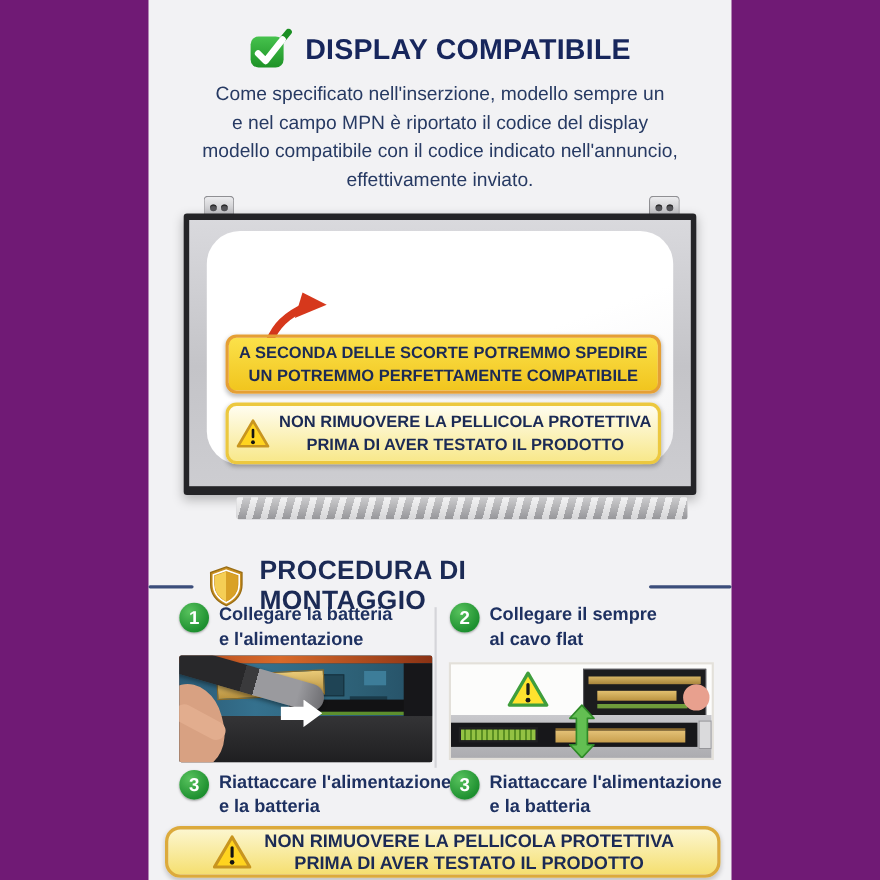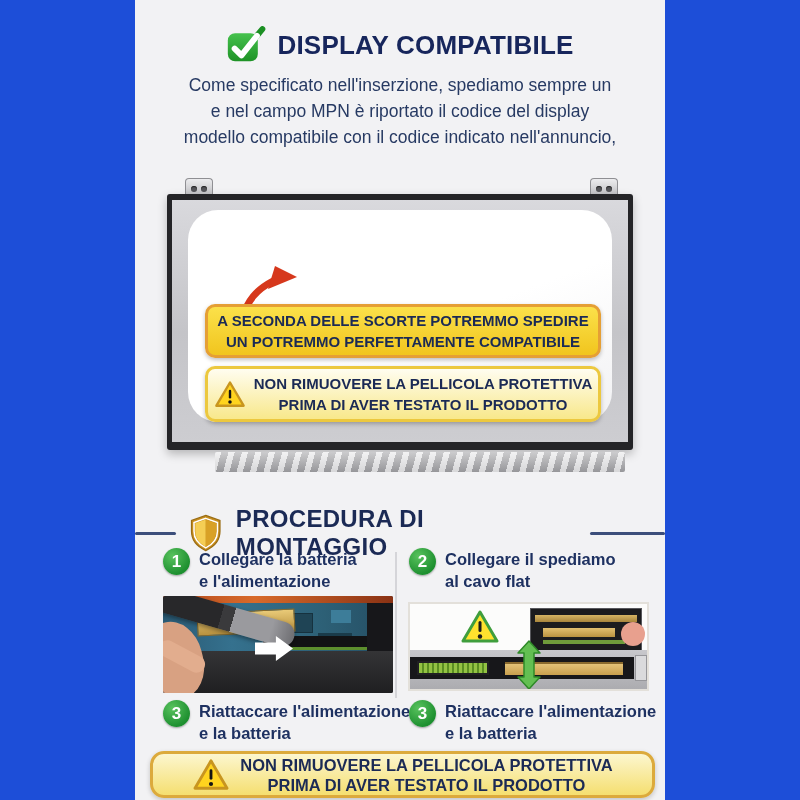--- a/index.html
+++ b/index.html
@@ -1,17 +1,17 @@
 <!DOCTYPE html>
 <html><head>
 <meta charset="utf-8">
 <style>
   html,body{margin:0;padding:0;}
   body{width:800px;height:800px;background:#ffffff;font-family:"Liberation Sans",sans-serif;overflow:hidden;}
-  .page{position:relative;width:800px;height:800px;background:#1d4ed8;}
+  .page{position:relative;width:800px;height:800px;background:#701a75;}
   .col{position:absolute;left:135px;top:0;width:530px;height:800px;background:#f2f2f4;}
 
   
   .hdr{position:absolute;top:26px;left:0;width:100%;display:flex;align-items:center;justify-content:center;gap:11px;}
   .hdr .title{font-size:26px;font-weight:bold;color:#17265c;letter-spacing:.2px;}
 
   
   .intro{position:absolute;top:72px;left:0;width:100%;text-align:center;color:#273a63;font-size:17.5px;line-height:26px;}
 
   
@@ -98,23 +98,24 @@
         </linearGradient>
           </defs>
         <rect x="2" y="7" width="33" height="31" rx="8" fill="url(#gchk)"></rect>
         <path d="M33 11 L40 2.5" stroke="#1b8f23" stroke-width="6.5" stroke-linecap="round" fill="none"></path>
         <path d="M9.5 24 L17 31.5 L34 10" stroke="#ffffff" stroke-width="6.5" stroke-linecap="round" stroke-linejoin="round" fill="none"></path>
       </svg>
       <span class="title">DISPLAY COMPATIBILE</span>
     </div>
 
     <div class="intro">
-      <div>Come specificato nell'inserzione, spediamo sempre un</div>
+      <div>Come specificato nell'inserzione, modello sempre un</div>
       <div>e nel campo MPN è riportato il codice del display</div>
       <div>modello compatibile con il codice indicato nell'annuncio,</div>
+      <div>effettivamente inviato.</div>
     </div>
 
     <div class="figure">
       <div class="bracket bk-l">
           <i></i>
           <i></i>
         </div>
       <div class="bracket bk-r">
           <i></i>
           <i></i>
@@ -166,21 +167,21 @@
     <div class="step s1">
       <span class="num">1</span>
       <span class="stx">
         <div>Collegare la batteria</div>
         <div>e l'alimentazione</div>
       </span>
     </div>
     <div class="step s2">
       <span class="num">2</span>
       <span class="stx">
-        <div>Collegare il spediamo</div>
+        <div>Collegare il sempre</div>
         <div>al cavo flat</div>
       </span>
     </div>
     <div class="vdiv"></div>
 
     <div class="photo1">
       <div class="p1-pcb">
         <div class="p1-chip1"></div>
           <div class="p1-chip2"></div>
           <div class="p1-chip3"></div>

